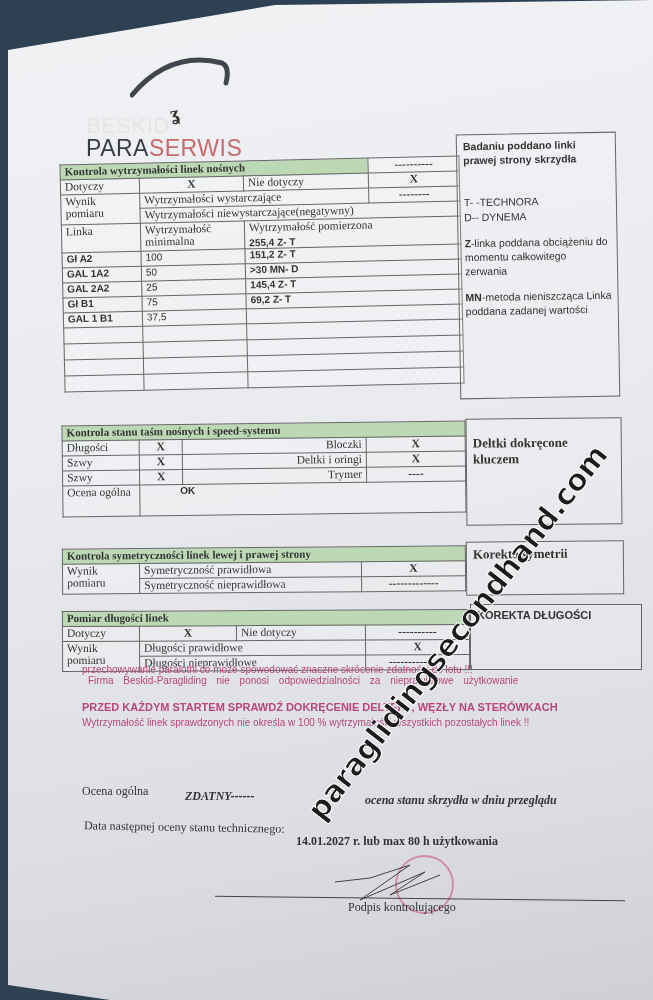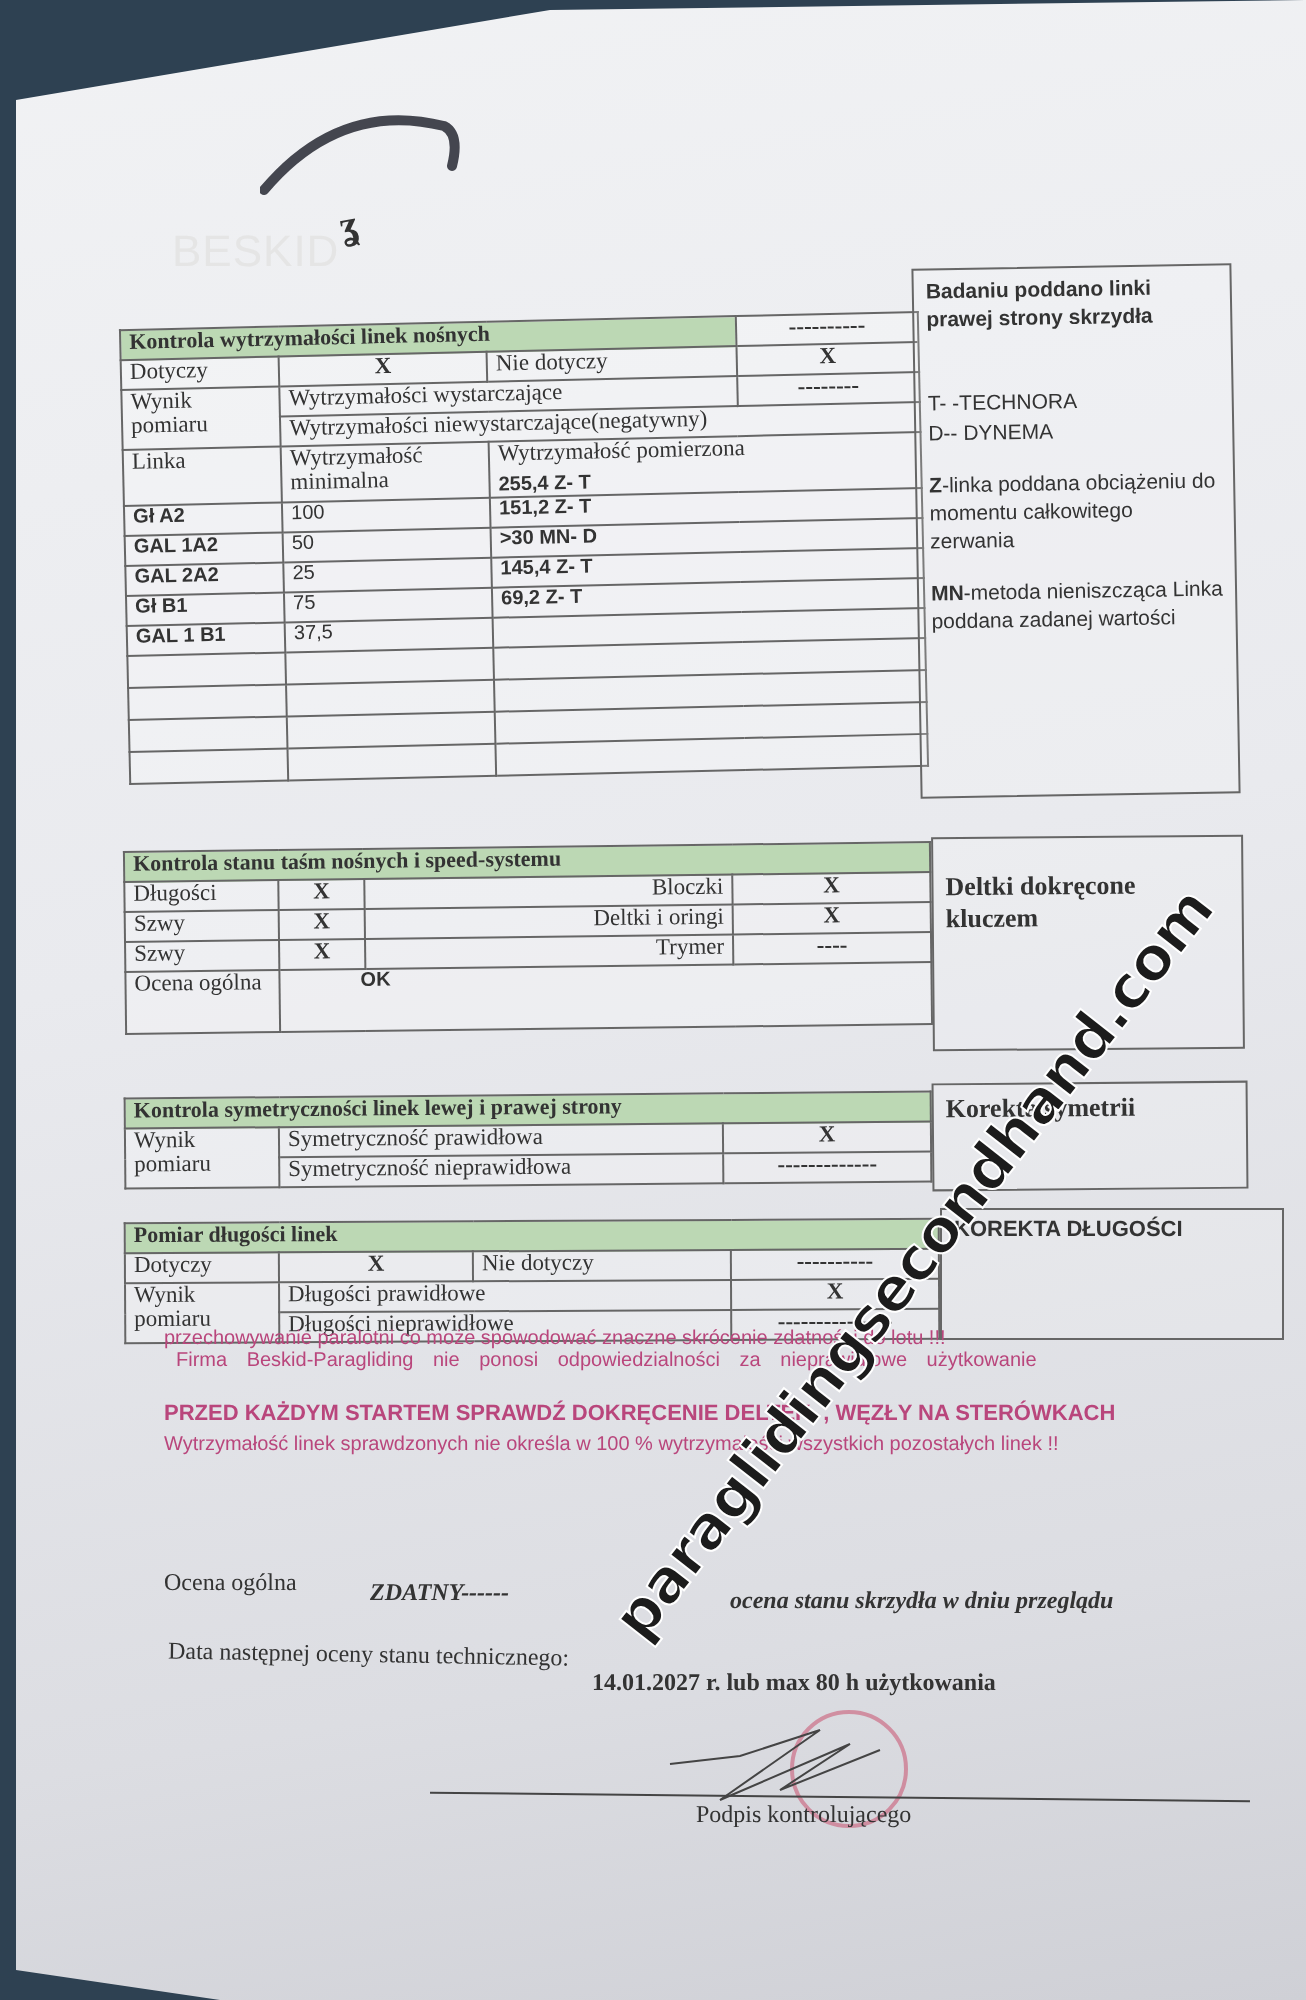--- a/index.html
+++ b/index.html
@@ -57,20 +57,21 @@
 <body>
 
 <div class="paper"></div>
 
 <svg class="logo-arc" viewBox="0 0 100 70">
   <path d="M2 40 Q40 -5 92 8 Q100 12 96 28" stroke="#44464f" stroke-width="5" fill="none" stroke-linecap="round"></path>
 </svg>
 <div class="logo-mark">ʓ</div>
 <div class="logo">
   <div class="l1">BESKID</div>
+  <div class="l2"><span class="para">PARA</span><span class="serwis">SERWIS</span></div>
 </div>
 
 <table class="form" style="left:62px; top:160px; width:400px; transform:rotate(-1.3deg);">
   <tbody>
       <tr>
     <td class="hdr" colspan="3">Kontrola wytrzymałości linek nośnych</td>
     <td class="c" style="border-bottom:none">----------</td>
   </tr>
   <tr>
     <td style="width:70px">Dotyczy</td>

